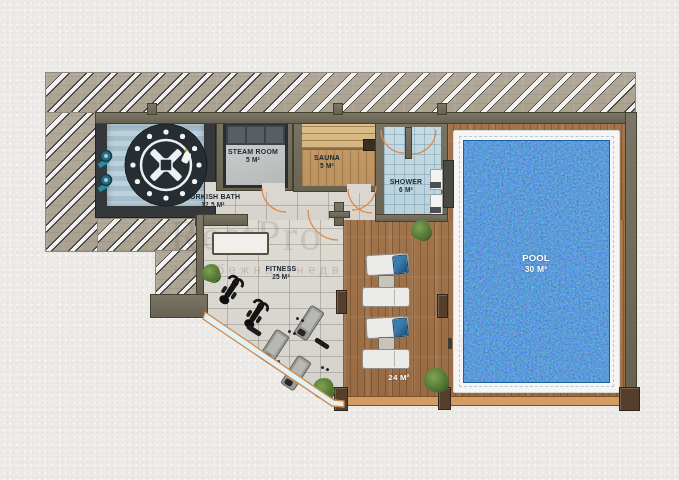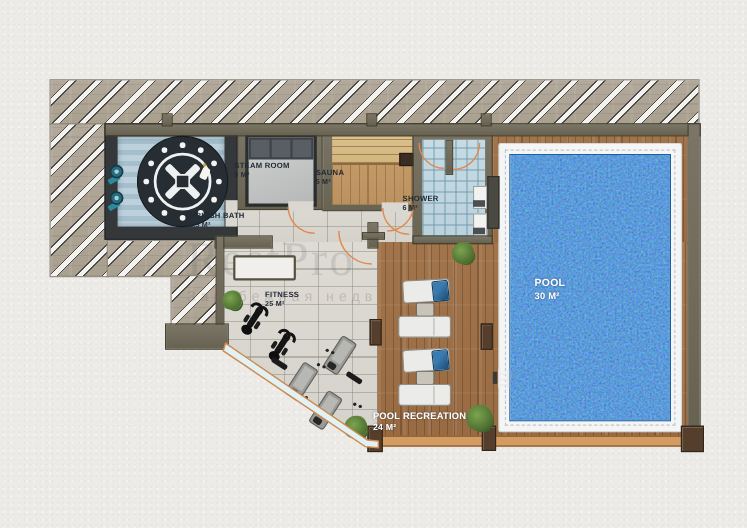--- a/index.html
+++ b/index.html
@@ -77,21 +77,21 @@
     background:radial-gradient(circle at 40% 38%,#7ca450,#4b6d2f 72%);
     box-shadow:3px 3px 0 -2px #41622a,-3px 2px 0 -3px #597f38,2px -3px 0 -3px #6d9545;}
   .bike{position:absolute;z-index:20;}
   .tread{position:absolute;z-index:20;background:#9a9a96;border:1px solid #5f5f5b;border-radius:3px;}
   .tread::before{content:'';position:absolute;left:2px;right:2px;top:2px;bottom:9px;background:#b7b7b3;}
   .tread::after{content:'';position:absolute;left:2px;bottom:1px;width:8px;height:6px;background:#262626;border-radius:2px;}
   .bar{position:absolute;z-index:20;background:#1c1c1c;border-radius:2px;}
   .dmb{position:absolute;z-index:20;width:3px;height:3px;background:#222;border-radius:50%;box-shadow:5px 2px 0 #222;}
   .sbench{position:absolute;z-index:15;background:#4a4a42;border:1px solid #2e2e28;}
   
-  .label{position:absolute;z-index:26;display:flex;flex-direction:column;
+  .label{position:absolute;z-index:26;display:flex;flex-direction:column;text-align:center;
     color:#222b38;font-weight:bold;font-size:7px;line-height:1.3;letter-spacing:.2px;}
   .label .l2{font-size:6.5px;}
   .label.light{color:#ffffff;text-shadow:0 0 2px rgba(15,35,70,.55);}
   .label.big{font-size:9.5px;}
   .label.big .l2{font-size:8.5px;}
   .label.mid{font-size:8.5px;}
   .label.mid .l2{font-size:8px;}
   svg.overlay{position:absolute;left:0;top:0;z-index:24;pointer-events:none;}
 </style>
 </head>
@@ -297,17 +297,16 @@
   </div>
   <div class="label" style="left:241px;top:264px;width:80px;">
     <span class="l1">FITNESS</span>
     <span class="l2">25 M²</span>
   </div>
   <div class="label light big" style="left:486px;top:252px;width:100px;">
     <span class="l1">POOL</span>
     <span class="l2">30 M²</span>
   </div>
   <div class="label light mid" style="left:339px;top:373px;width:120px;">
-    <span class="l1">POOL RECREATION</span>
     <span class="l2">24 M²</span>
   </div>
 
 </div>
 
 </body></html>

